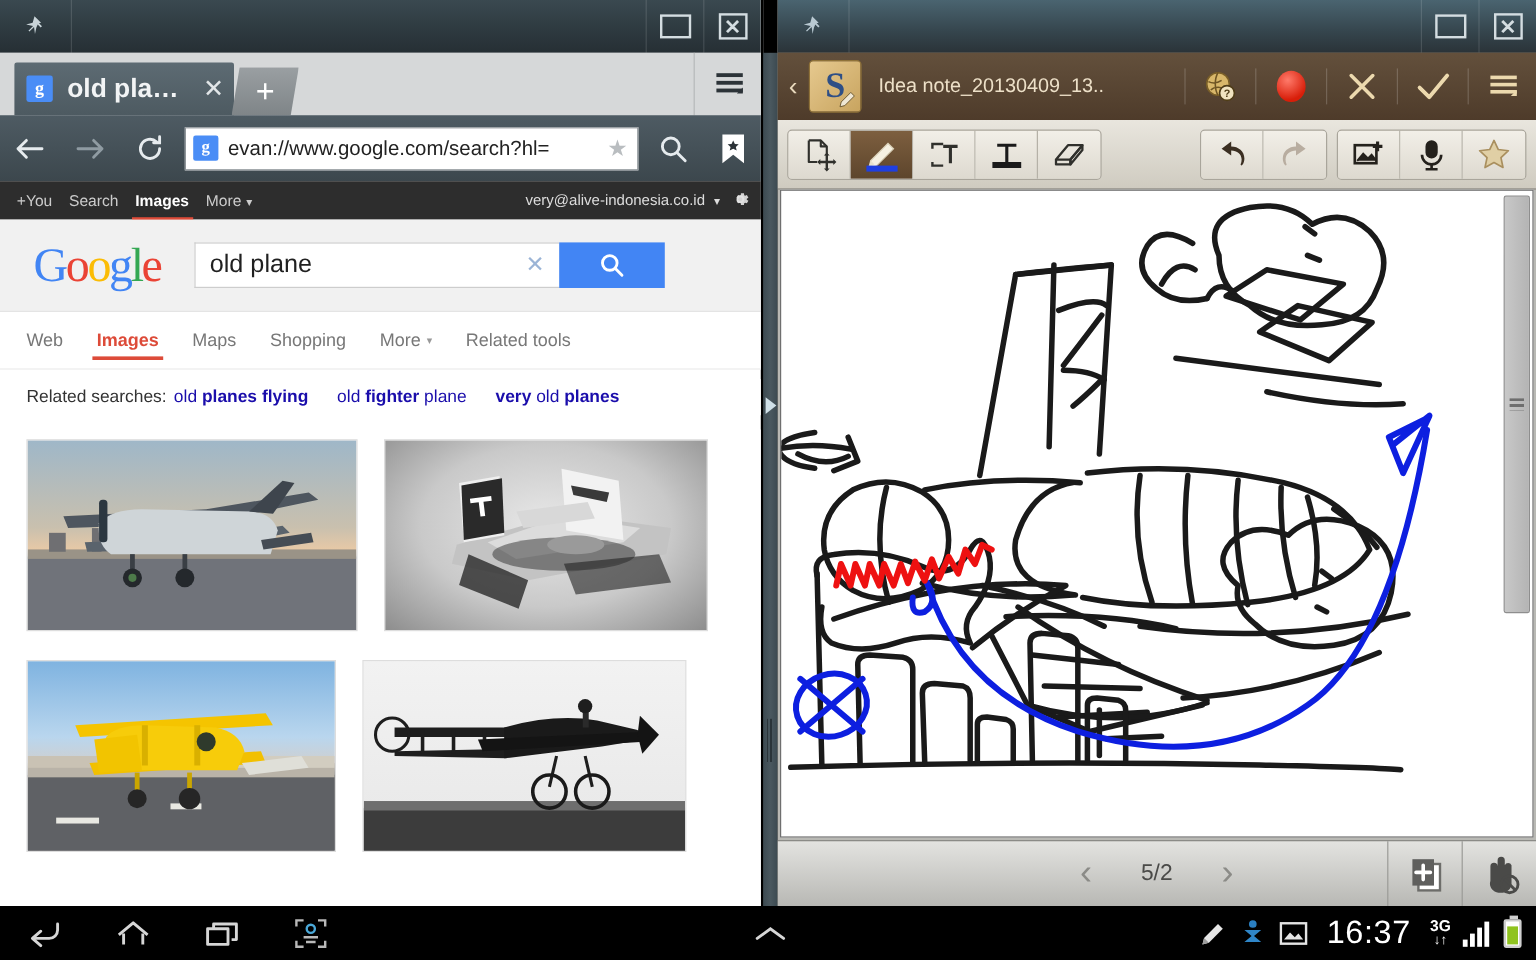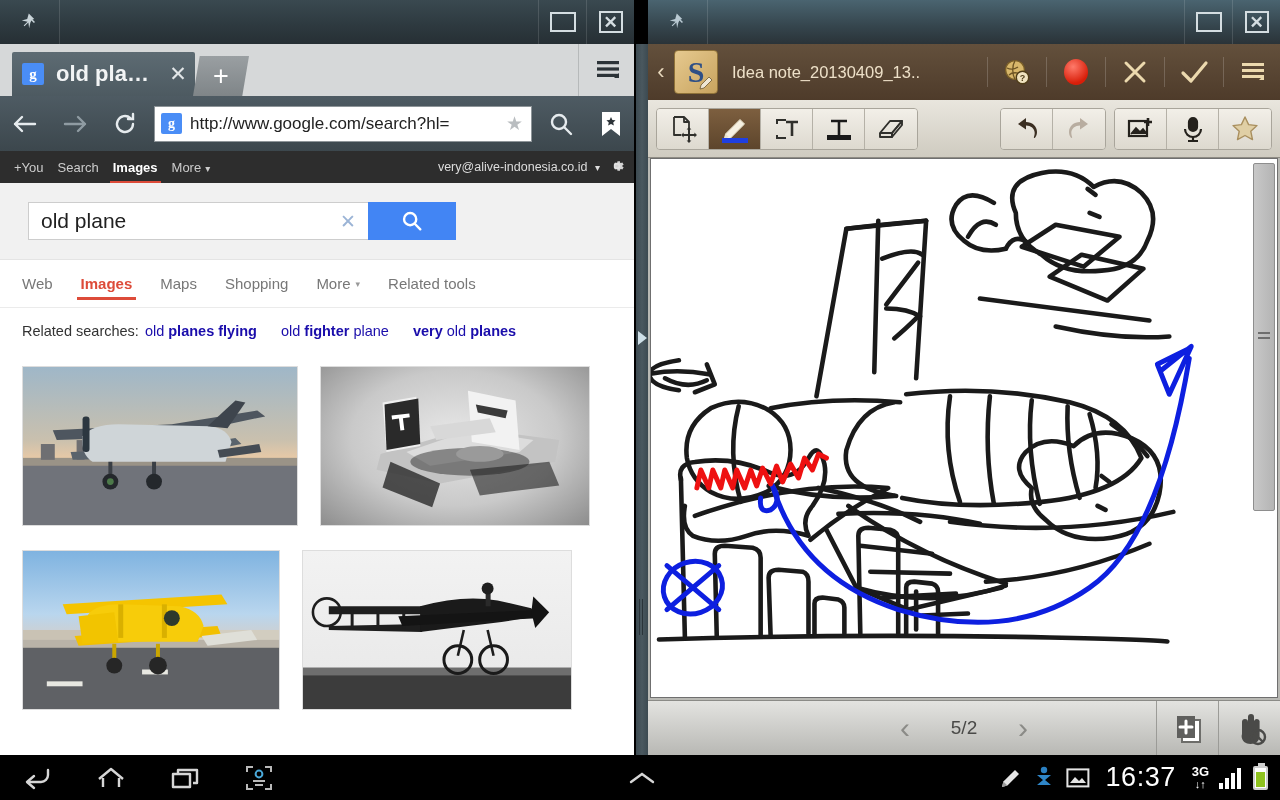--- a/index.html
+++ b/index.html
@@ -68,21 +68,21 @@
   .gbar .acct{ font-size:12.5px; color:#ddd; margin-right:8px;}
   .gbar .gear{ margin-right:10px; }
 
   .ghead{ position:absolute; top:183px; left:0; width:636px; height:77px;
      background:#f1f1f1; border-bottom:1px solid #e4e4e4; display:flex; align-items:center;}
   .glogo{ margin-left:28px; font-family:"Liberation Serif",serif; font-size:40px;
      letter-spacing:-2px; line-height:1; }
   .glogo .b{color:#4285f4}.glogo .r{color:#ea4335}.glogo .y{color:#fbbc05}
   .glogo .g{color:#34a853}
   .gsearchwrap{ margin-left:28px; display:flex; height:38px; }
-  .gsbox{ width:340px; background:#fff; border:1px solid #cdcdcd; border-right:none;
+  .gsbox{ width:304px; background:#fff; border:1px solid #cdcdcd; border-right:none;
      display:flex; align-items:center; padding:0 8px 0 12px;}
   .gsbox .q{ flex:1; font-size:21px; color:#202020;}
   .gsbox .clr{ color:#9bb4d6; font-size:19px; padding:0 4px;}
   .gsbtn{ width:88px; background:#4285f4; display:flex; align-items:center; justify-content:center;}
 
   .gtabs{ position:absolute; top:260px; left:0; width:636px; height:48px; background:#fff;
      border-bottom:1px solid #ebebeb; display:flex; align-items:center; padding-left:22px;}
   .gtab{ margin-right:28px; font-size:15px; color:#777; position:relative; height:32px;
      display:flex; align-items:center; white-space:nowrap;}
   .gtab.cur{ color:#dd4b39; font-weight:bold;}
@@ -242,21 +242,21 @@
           </svg>
       </div>
       <div class="navico">
         <svg width="26" height="26" viewBox="0 0 26 26" fill="none" stroke="#e6ebee" stroke-width="2.4" stroke-linecap="round">
             <path d="M21 13a8 8 0 1 1-2.6-5.9"></path>
             <path d="M21 3v5h-5"></path>
           </svg>
       </div>
       <div class="urlfield">
         <div class="ufav">g</div>
-        <div class="utext">http://www.google.com/search?hl=</div>
+        <div class="utext">evan://www.google.com/search?hl=</div>
         <div class="ustar">★</div>
       </div>
       <div class="navico">
         <svg width="26" height="26" viewBox="0 0 26 26" fill="none" stroke="#e6ebee" stroke-width="2.4" stroke-linecap="round">
             <circle cx="11" cy="11" r="7"></circle>
             <path d="M16.5 16.5L23 23"></path>
           </svg>
       </div>
       <div class="navico">
         <svg width="22" height="26" viewBox="0 0 22 26">
@@ -278,20 +278,21 @@
       </div>
       <div class="gear">
         <svg width="18" height="18" viewBox="0 0 20 20" fill="#e2e2e2">
             <path d="M10 6.4A3.6 3.6 0 1 0 10 13.6 3.6 3.6 0 0 0 10 6.4zm0 5.4a1.8 1.8 0 1 1 0-3.6 1.8 1.8 0 0 1 0 3.6z"></path>
             <path d="M17.4 11.4l-1.5-.9a6.3 6.3 0 0 0 0-1l1.5-.9-1.4-2.4-1.6.6a6.1 6.1 0 0 0-.9-.5l-.2-1.7h-2.8l-.2 1.7c-.3.1-.6.3-.9.5l-1.6-.6L6.4 8.6l1.5.9a6.3 6.3 0 0 0 0 1l-1.5.9 1.4 2.4 1.6-.6c.3.2.6.4.9.5l.2 1.7h2.8l.2-1.7c.3-.1.6-.3.9-.5l1.6.6 1.4-2.4z" opacity=".92"></path>
           </svg>
       </div>
     </div>
 
     <div class="ghead">
+      <div class="glogo"><span class="b">G</span><span class="r">o</span><span class="y">o</span><span class="b">g</span><span class="g">l</span><span class="r">e</span></div>
       <div class="gsearchwrap">
         <div class="gsbox">
           <div class="q">old plane</div>
           <div class="clr">✕</div>
         </div>
         <div class="gsbtn">
           <svg width="24" height="24" viewBox="0 0 26 26" fill="none" stroke="#fff" stroke-width="2.6" stroke-linecap="round">
               <circle cx="11" cy="11" r="6.6"></circle>
               <path d="M16 16l6 6"></path>
             </svg>

